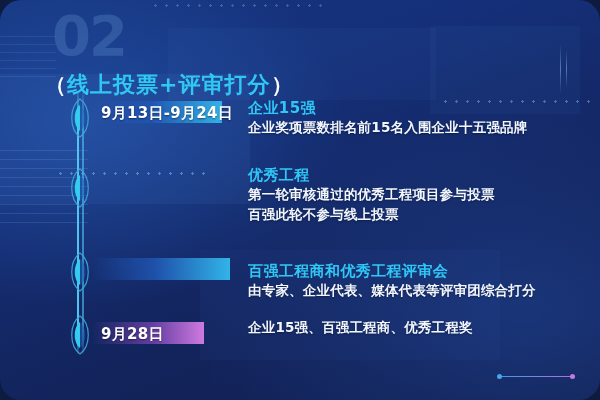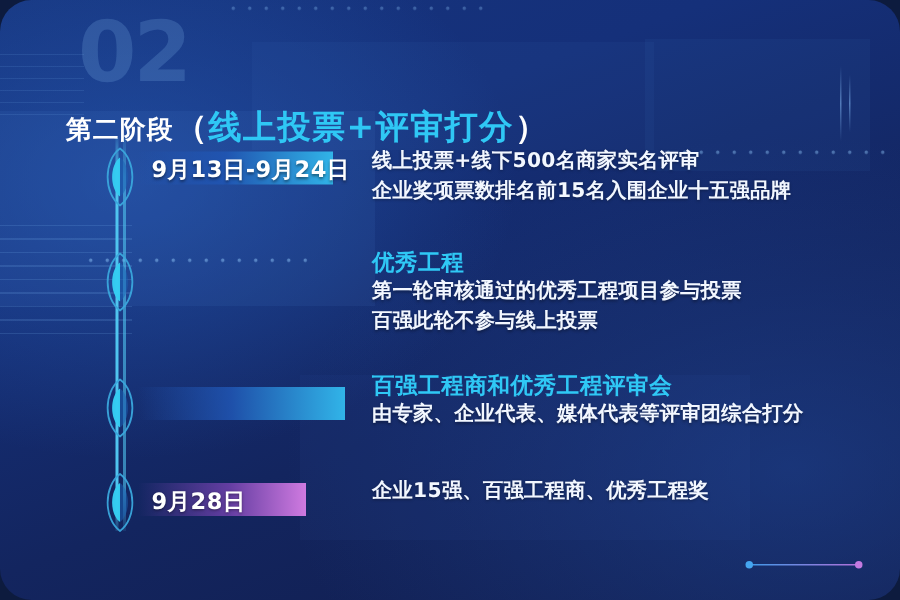--- a/index.html
+++ b/index.html
@@ -217,21 +217,20 @@
   <div class="grid-lines2"></div>
   <div class="dotrow dotrow-1"></div>
   <div class="dotrow dotrow-2"></div>
   <div class="dotrow dotrow-3"></div>
   <div class="vline-deco vline-1"></div>
   <div class="vline-deco vline-2"></div>
   <div class="connector"></div>
 
   <div class="watermark">02</div>
   <div class="header">
-    <span class="stage">第二阶段</span>
     <span class="paren">（</span>
     <span class="topic">线上投票+评审打分</span>
     <span class="paren">）</span>
   </div>
 
   <div class="timeline-axis"></div>
   <div class="timeline-axis-2"></div>
 
   <div class="marker" style="top:98px">
 <svg viewBox="0 0 36 40" width="36" height="40" xmlns="http://www.w3.org/2000/svg">
@@ -257,38 +256,38 @@
   <path d="M18 7 C 11 12, 11 28, 18 33 L 18 7 Z" fill="#35cdf2" opacity="0.98"></path>
   <path d="M18 7 C 25 12, 25 28, 18 33 L 18 7 Z" fill="#1b63b4" opacity="0.55"></path>
 </svg></div>
 
   <div class="row">
     <div class="date-wrap" style="left:92px; top:101px; width:130px;">
       <div class="date-bar blue" style="width:130px;"></div>
       <span class="date-text">9月13日-9月24日</span>
     </div>
     <div class="content" style="top:98px;">
-      <div class="line">线上投票+线下500名商家实名评审</div>
+      <div class="heading">企业15强</div>
       <div class="line">企业奖项票数排名前15名入围企业十五强品牌</div>
     </div>
   </div>
 
   <div class="row">
     <div class="content" style="top:165px;">
       <div class="heading">优秀工程</div>
       <div class="line">第一轮审核通过的优秀工程项目参与投票</div>
       <div class="line">百强此轮不参与线上投票</div>
     </div>
   </div>
 
   <div class="row">
     <div class="date-wrap" style="left:92px; top:258px; width:138px;">
       <div class="date-bar blue" style="width:138px;"></div>
     </div>
-    <div class="content" style="top:247px;">
+    <div class="content" style="top:261px;">
       <div class="heading">百强工程商和优秀工程评审会</div>
       <div class="line">由专家、企业代表、媒体代表等评审团综合打分</div>
     </div>
   </div>
 
   <div class="row">
     <div class="date-wrap" style="left:92px; top:322px; width:112px;">
       <div class="date-bar purple" style="width:112px;"></div>
       <span class="date-text">9月28日</span>
     </div>

